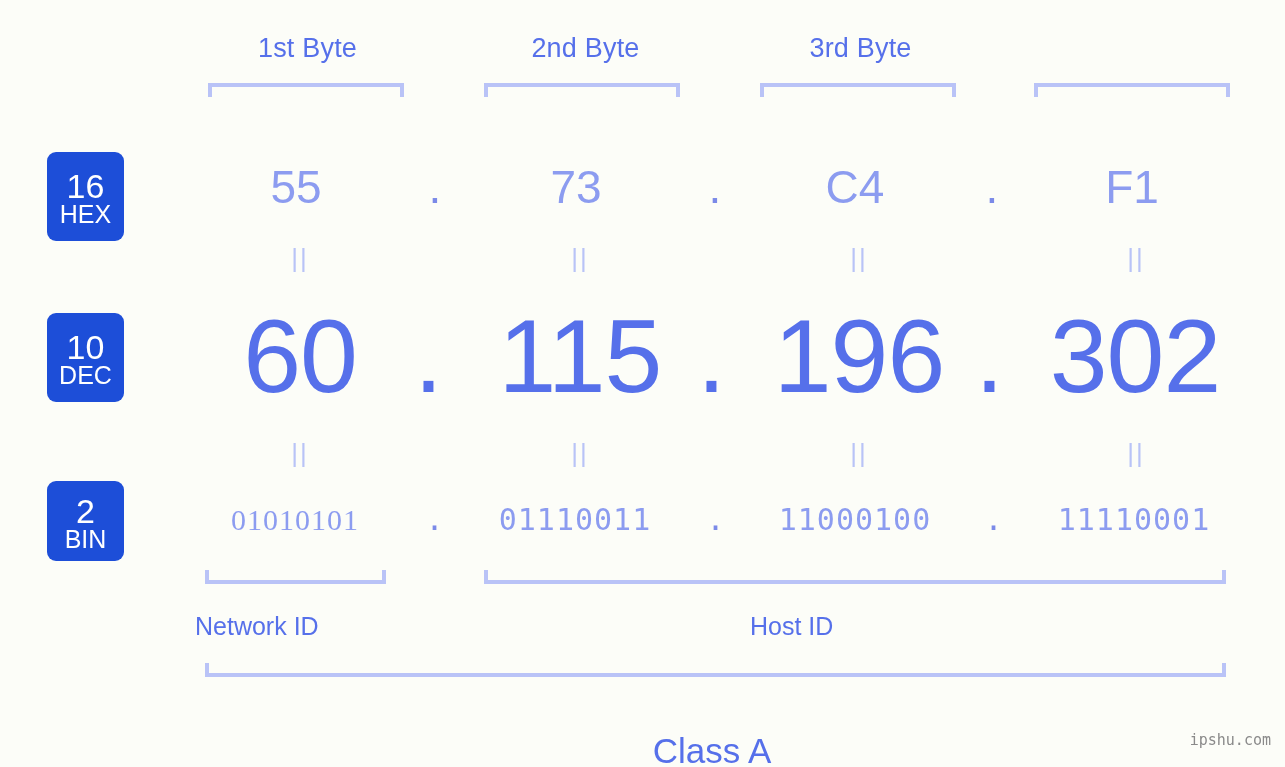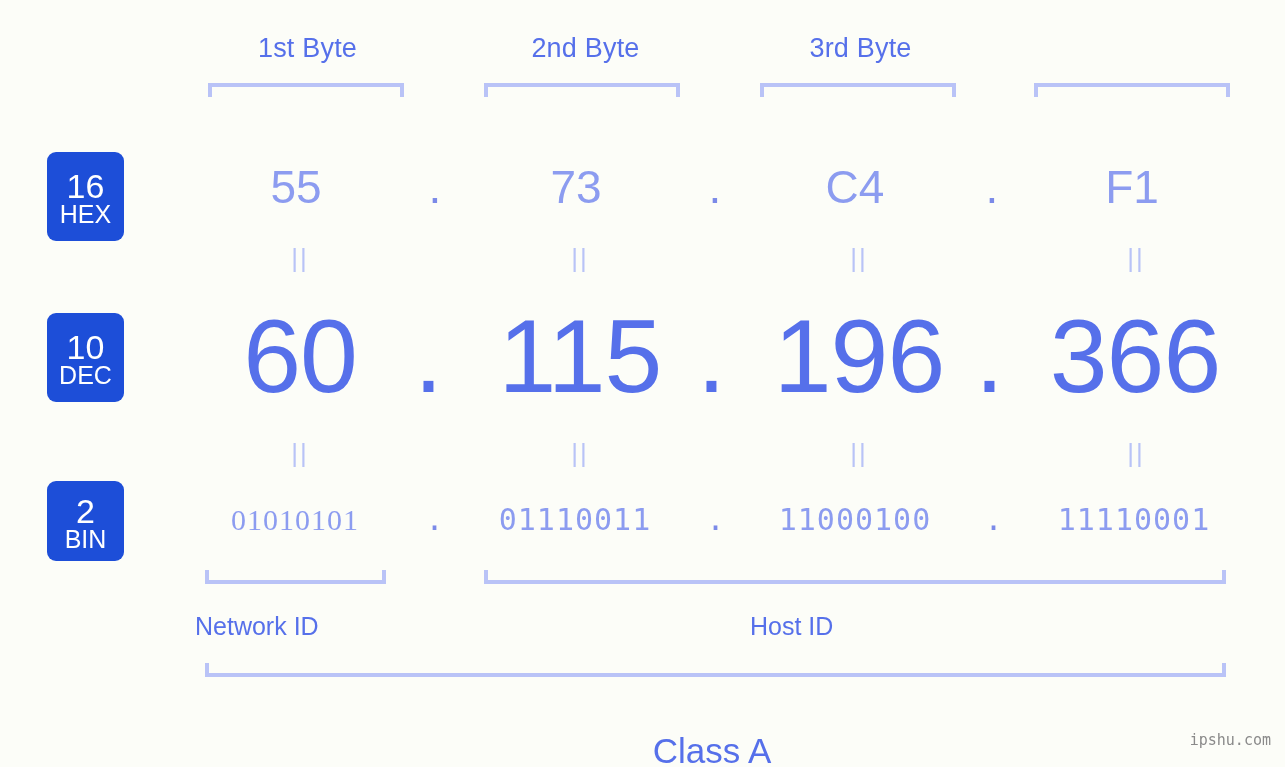--- a/index.html
+++ b/index.html
@@ -218,21 +218,21 @@
   <div class="eq eq-hexdec" style="left:799px;width:120px;">||</div>
   <div class="eq eq-hexdec" style="left:1076px;width:120px;">||</div>
 
   <div class="row dec-row">
     <div class="cell" style="left:200px;width:200px;">60</div>
     <div class="cell dot" style="left:393px;width:70px;">.</div>
     <div class="cell" style="left:450px;width:260px;">115</div>
     <div class="cell dot" style="left:676px;width:70px;">.</div>
     <div class="cell" style="left:729px;width:260px;">196</div>
     <div class="cell dot" style="left:954px;width:70px;">.</div>
-    <div class="cell" style="left:1005px;width:260px;">366</div>
+    <div class="cell" style="left:1005px;width:260px;">302</div>
   </div>
 
   <div class="eq eq-decbin" style="left:240px;width:120px;">||</div>
   <div class="eq eq-decbin" style="left:520px;width:120px;">||</div>
   <div class="eq eq-decbin" style="left:799px;width:120px;">||</div>
   <div class="eq eq-decbin" style="left:1076px;width:120px;">||</div>
 
   <div class="row bin-row">
     <div class="cell" style="left:185px;width:220px;font-family:Liberation Serif, serif;">01010101</div>
     <div class="cell dot" style="left:405px;width:60px;">.</div>

